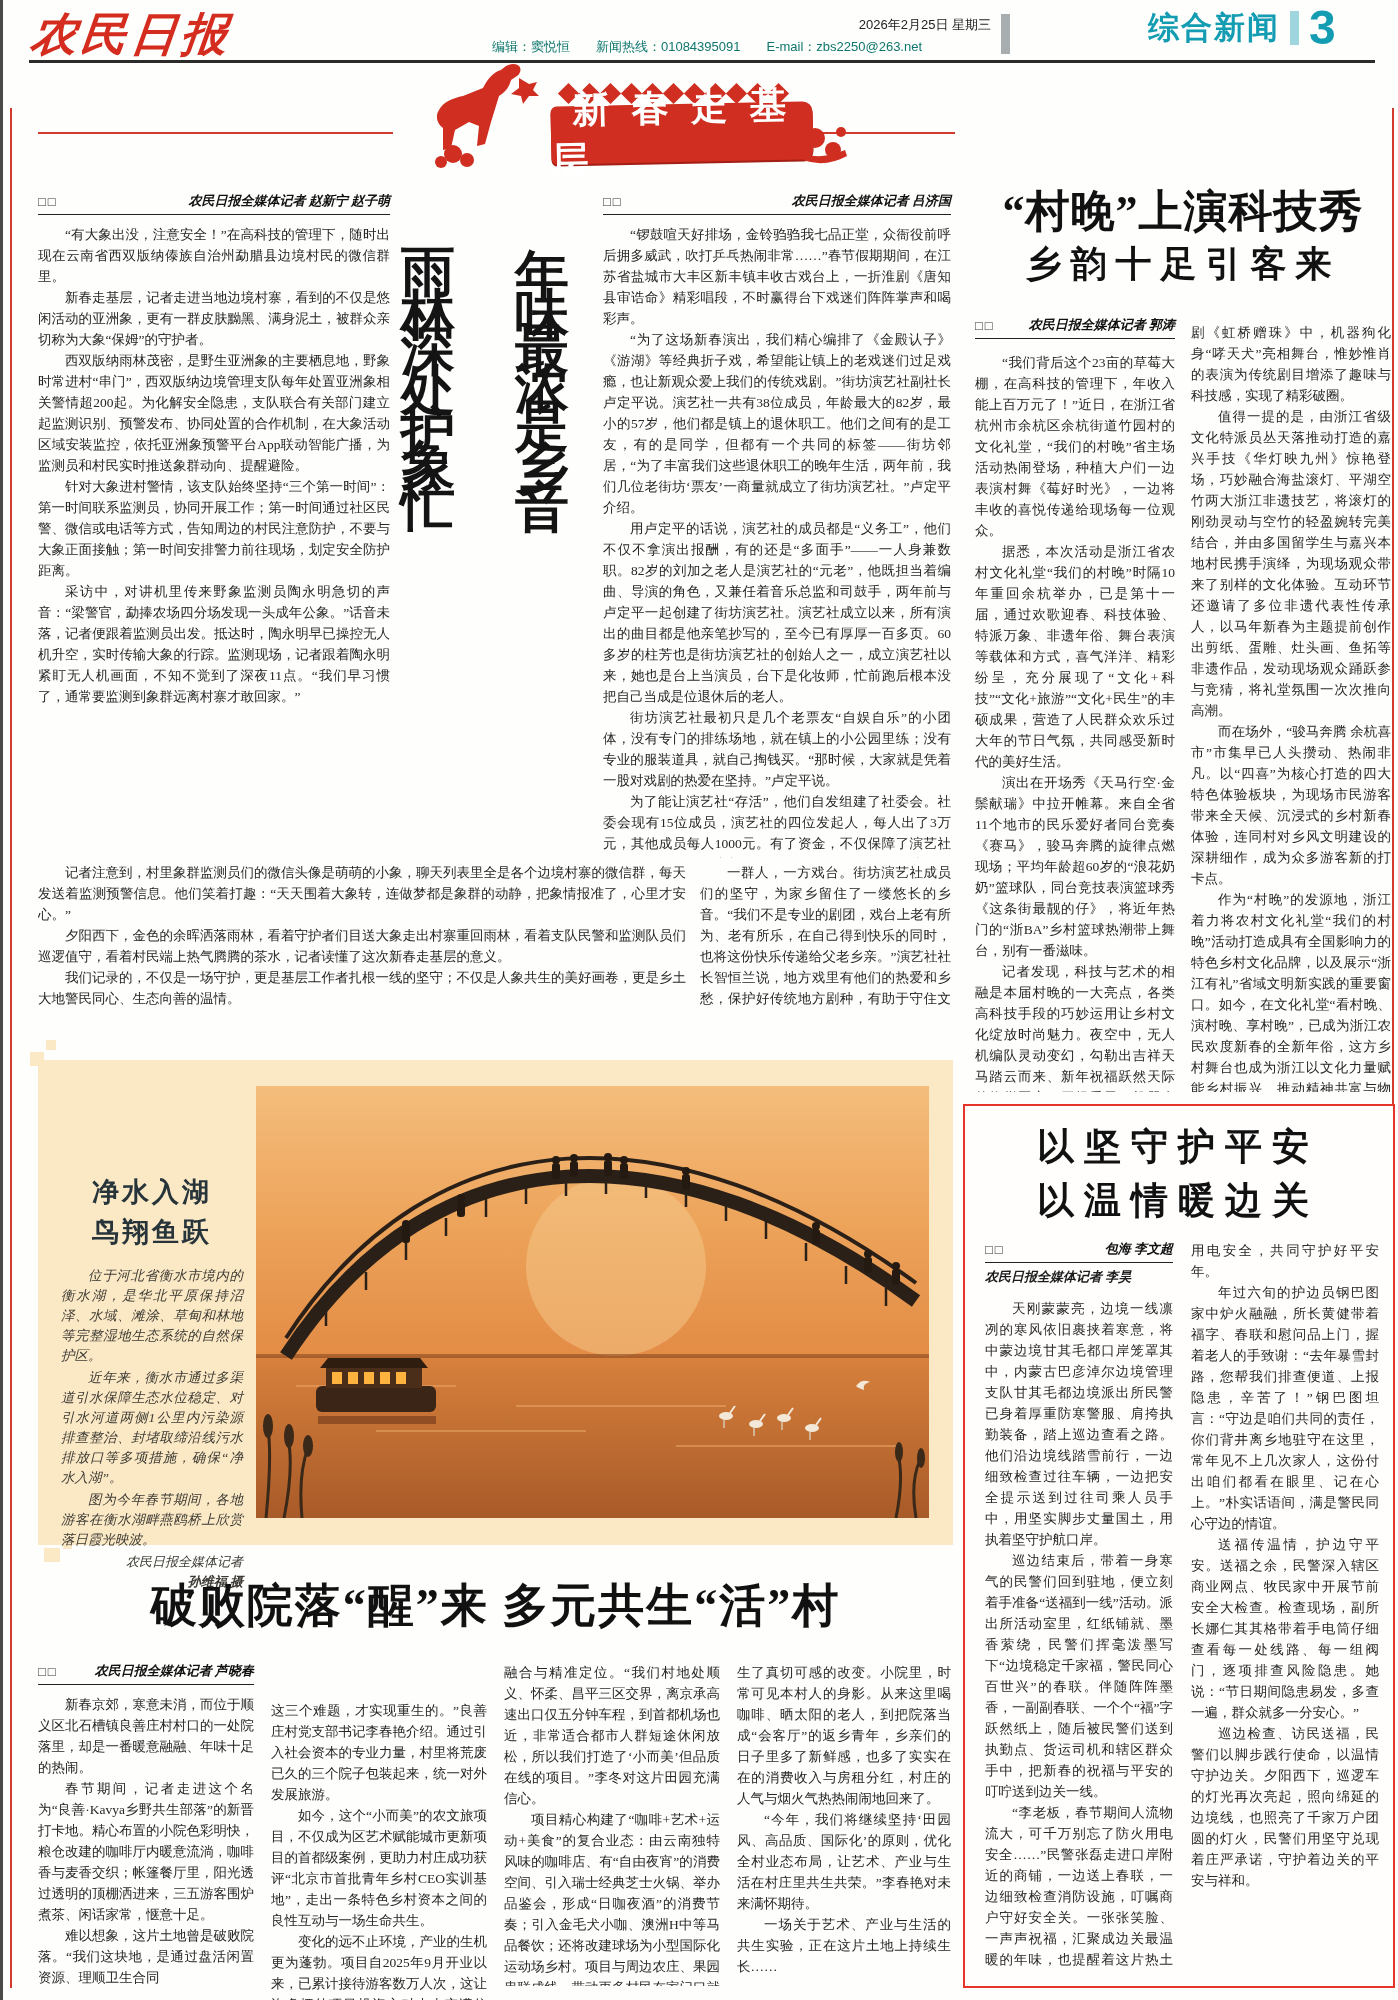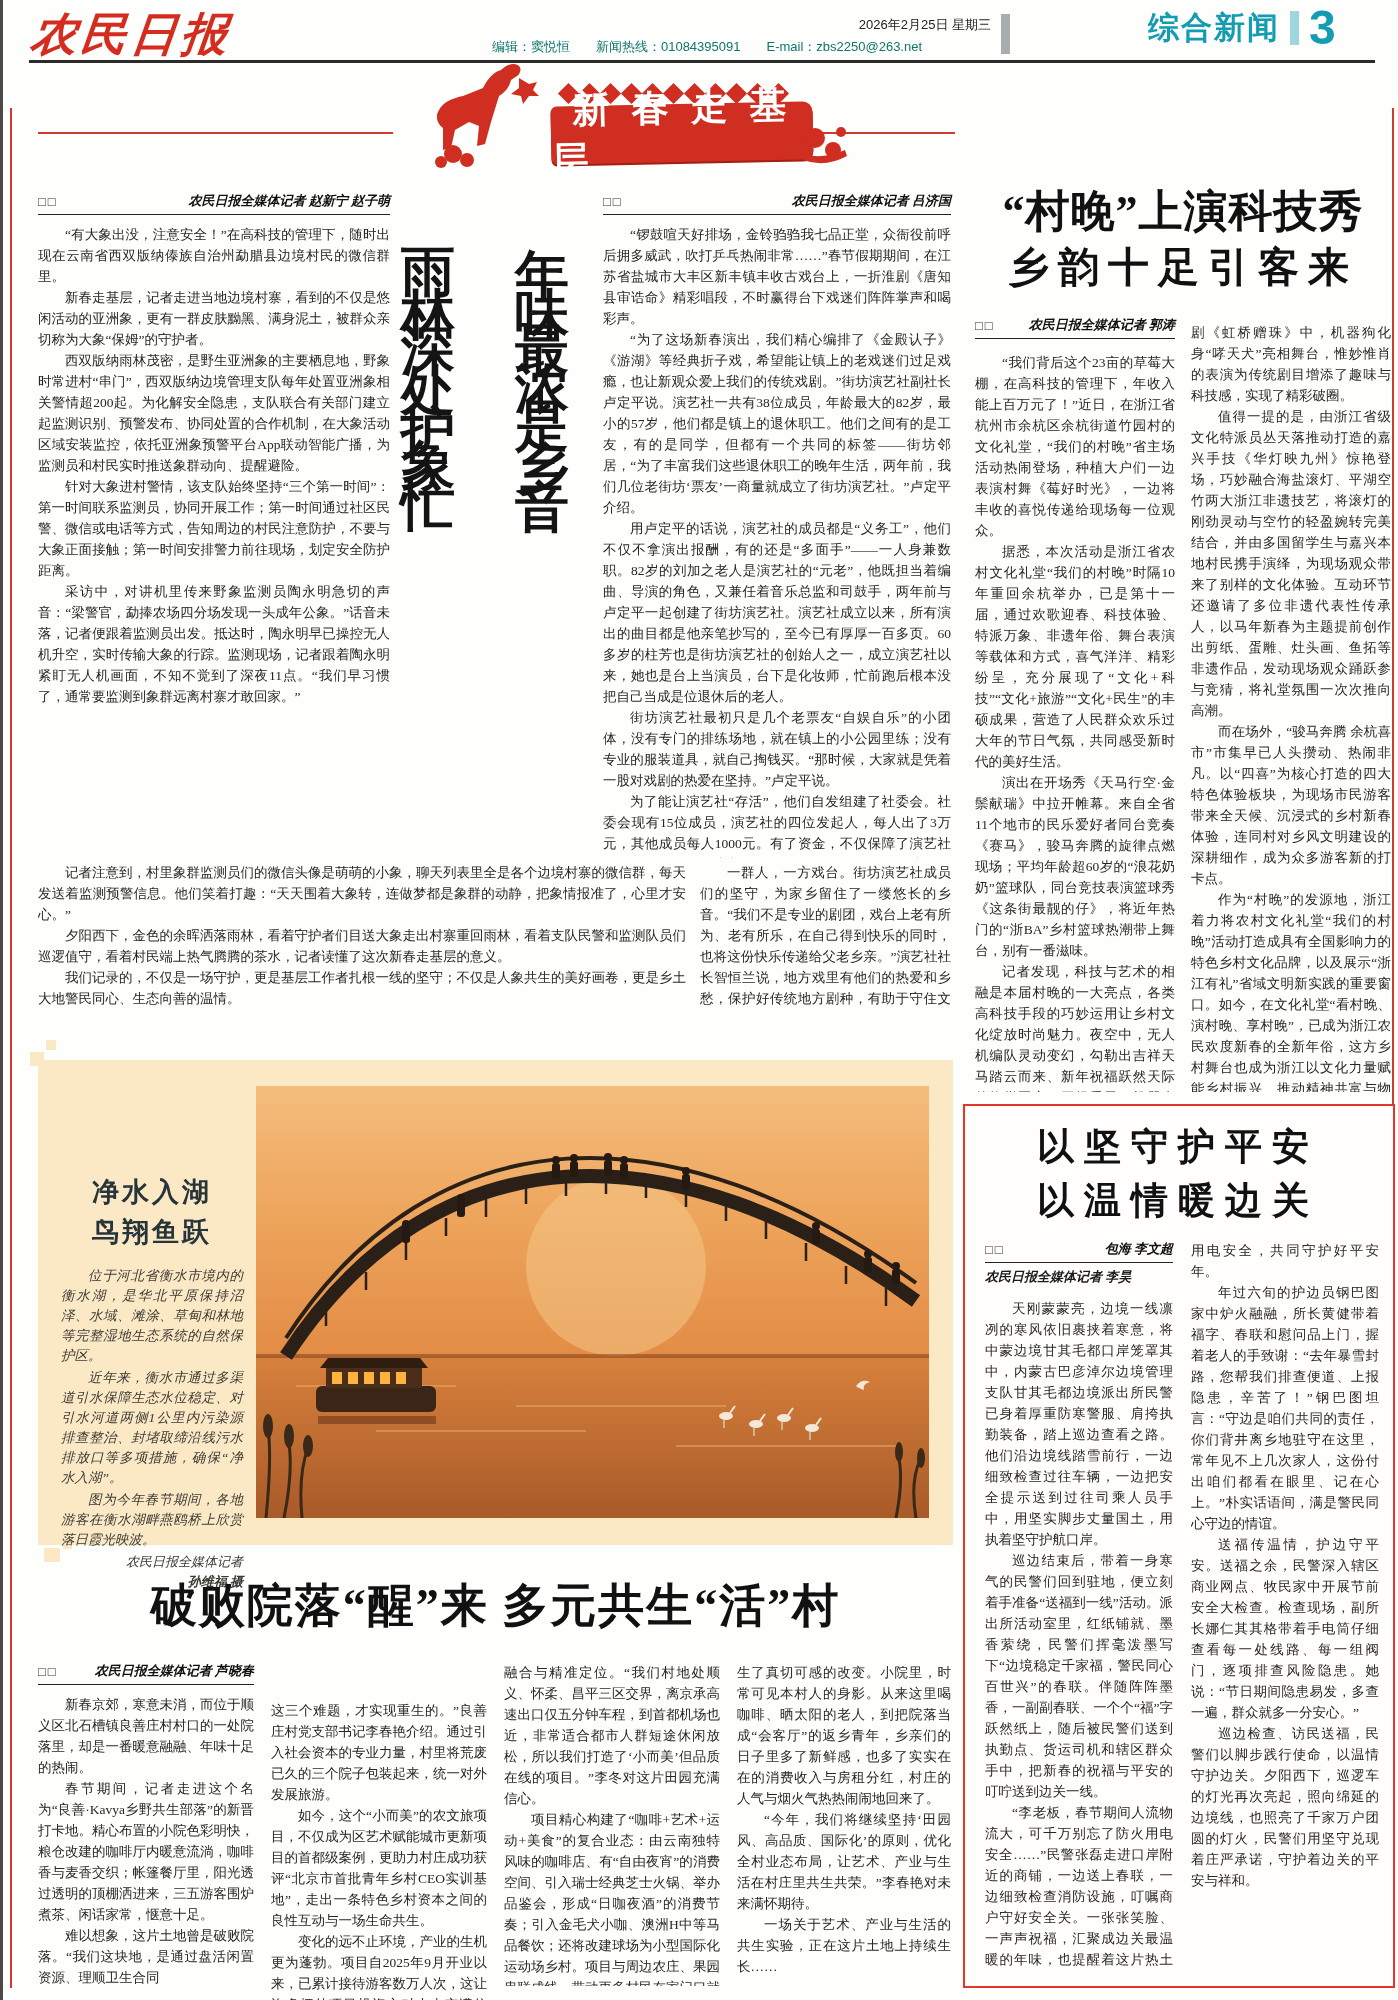--- a/index.html
+++ b/index.html
@@ -274,21 +274,21 @@
     <g fill="#3a2818">
         <ellipse cx="12" cy="340" rx="5" ry="12"></ellipse>
         <ellipse cx="33" cy="350" rx="5" ry="12"></ellipse>
         <ellipse cx="52" cy="360" rx="5" ry="11"></ellipse>
         <ellipse cx="643" cy="366" rx="4" ry="10"></ellipse>
         <ellipse cx="665" cy="372" rx="4" ry="10"></ellipse>
       </g>
   </svg>
 
   <div class="abs hl" style="left:968px;top:182px;width:424px;font-size:44px;letter-spacing:1px;">“村晚”上演科技秀</div>
-  <div class="abs hl" style="left:968px;top:240px;width:424px;font-size:41px;letter-spacing:9px;">乡韵十足引客来</div>
+  <div class="abs hl" style="left:968px;top:240px;width:424px;font-size:36px;letter-spacing:9px;">乡韵十足引客来</div>
   <div class="abs byline" style="left:972px;top:316px;width:200px;">
     <span class="mk">□□</span>
     <span>农民日报全媒体记者 郭涛</span>
   </div>
   <div class="abs body-col" style="left:972px;top:352px;width:200px;height:740px;">
     <p>“我们背后这个23亩的草莓大棚，在高科技的管理下，年收入能上百万元了！”近日，在浙江省杭州市余杭区余杭街道竹园村的文化礼堂，“我们的村晚”省主场活动热闹登场，种植大户们一边表演村舞《莓好时光》，一边将丰收的喜悦传递给现场每一位观众。</p>
     <p>据悉，本次活动是浙江省农村文化礼堂“我们的村晚”时隔10年重回余杭举办，已是第十一届，通过欢歌迎春、科技体验、特派万象、非遗年俗、舞台表演等载体和方式，喜气洋洋、精彩纷呈，充分展现了“文化+科技”“文化+旅游”“文化+民生”的丰硕成果，营造了人民群众欢乐过大年的节日气氛，共同感受新时代的美好生活。</p>
     <p>演出在开场秀《天马行空·金鬃献瑞》中拉开帷幕。来自全省11个地市的民乐爱好者同台竞奏《赛马》，骏马奔腾的旋律点燃现场；平均年龄超60岁的“浪花奶奶”篮球队，同台竞技表演篮球秀《这条街最靓的仔》，将近年热门的“浙BA”乡村篮球热潮带上舞台，别有一番滋味。</p>
     <p>记者发现，科技与艺术的相融是本届村晚的一大亮点，各类高科技手段的巧妙运用让乡村文化绽放时尚魅力。夜空中，无人机编队灵动变幻，勾勒出吉祥天马踏云而来、新年祝福跃然天际的绚烂图案；开场秀里，机器人与舞者踏着《骏马》音乐中炫酷热舞并现场互动；整</p>
   </div>

